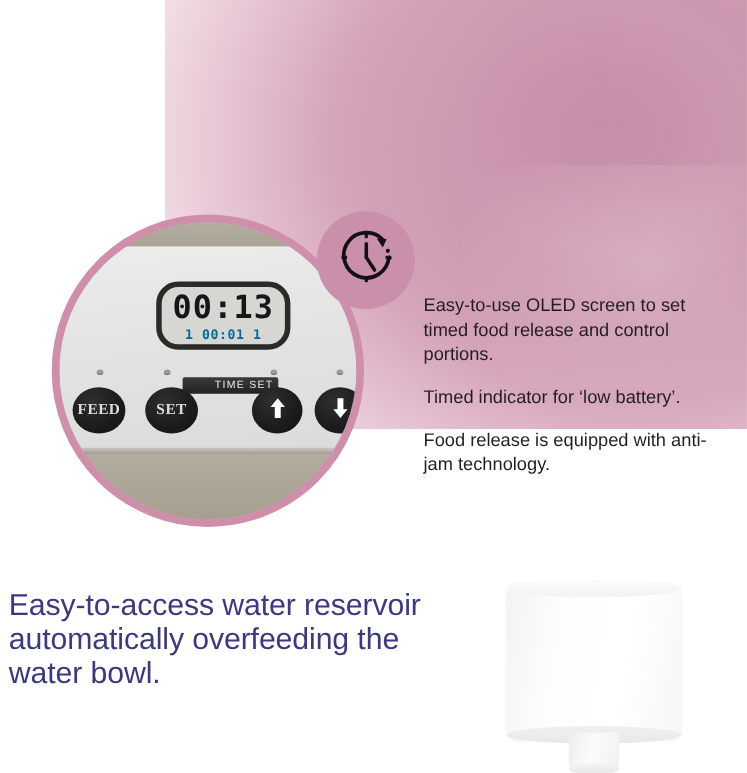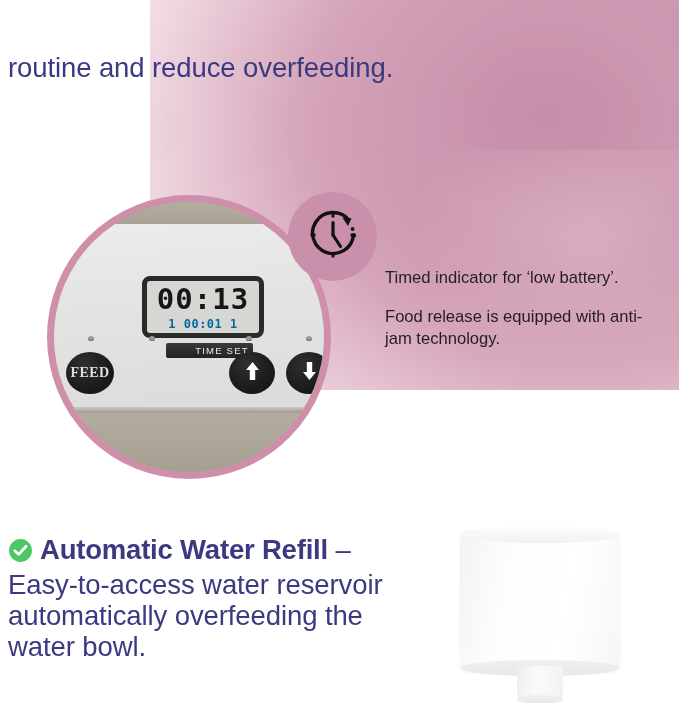--- a/index.html
+++ b/index.html
@@ -162,24 +162,23 @@
 
   
   #lcd {
     position: absolute;
     left: 88px;
     top: 54px;
     width: 122px;
     height: 62px;
     background: #d6d7d2;
     border: 5px solid #2a2a2a;
-    border-radius: 8px;
+    border-radius: 20px;
     box-sizing: border-box;
     overflow: hidden;
-    margin-top: 20px;
   }
   #lcd-main {
     position: absolute;
     left: 0;
     top: 1px;
     width: 100%;
     text-align: center;
     font-family: "DejaVu Sans Mono", monospace;
     font-weight: bold;
     font-size: 29px;
@@ -317,21 +316,20 @@
 <body>
 
 <div id="bg-layer"></div>
 <div id="bg-blob-main"></div>
 <div id="bg-blob-soft"></div>
 <div id="bg-blob-lower"></div>
 
 <div class="content">
 
   <div class="feature-head" style="left:8px; top:52px; width:555px;">
-    <div class="head-body">routine and reduce overfeeding.</div>
   </div>
 
   <div id="product-circle">
     <div class="photo-top-band"></div>
     <div class="photo-panel"></div>
     <div class="photo-panel-edge"></div>
     <div class="photo-bottom"></div>
 
     <div id="lcd">
       <div id="lcd-main">00:13</div>
@@ -339,20 +337,21 @@
     </div>
 
     <div class="led" style="left:34px;  top:134px;"></div>
     <div class="led" style="left:95px;  top:134px;"></div>
     <div class="led" style="left:192px; top:134px;"></div>
     <div class="led" style="left:252px; top:134px;"></div>
 
     <div id="time-set-plaque">TIME SET</div>
 
     <div class="pbtn" style="left:12px; top:150px;">FEED</div>
+    <div class="pbtn" style="left:78px; top:150px;">SET</div>
 
     <div class="pbtn arrow" style="left:175px; top:150px;">
       <span>
         <svg width="17" height="22" viewBox="0 0 17 22">
           <path d="M8.5 2 L15 10 L11.2 10 L11.2 20 L5.8 20 L5.8 10 L2 10 Z" fill="#ffffff"></path>
         </svg>
       </span>
     </div>
     <div class="pbtn arrow" style="left:232px; top:150px;">
       <span>
@@ -379,33 +378,26 @@
         <rect x="7.5" y="28.6" width="5" height="2.8" fill="#111111"></rect>
         <rect x="47.5" y="28.6" width="5" height="2.8" fill="#111111"></rect>
 
         <path d="M30 30 L30 17.5" fill="none" stroke="#111111" stroke-width="3.2" stroke-linecap="round"></path>
         <path d="M30 30 L37.5 41.5" fill="none" stroke="#111111" stroke-width="3.2" stroke-linecap="round"></path>
       </svg>
     </span>
   </div>
 
   <div id="side-notes">
+    <p>Easy-to-use OLED screen to set timed food release and control portions.</p>
     <p>Timed indicator for ‘low battery’.</p>
     <p>Food release is equipped with anti-jam technology.</p>
   </div>
 
   <div class="feature-head" style="left:8px; top:534px; width:470px;">
-    <div class="head-line">
-      <span class="check-icon">
-        <svg width="25" height="25" viewBox="0 0 24 24">
-          <circle cx="12" cy="12" r="11" fill="#4cc764"></circle>
-          <path d="M6.6 12.2 L10.2 15.7 L17.4 7.9" fill="none" stroke="#ffffff" stroke-width="2.6" stroke-linecap="round" stroke-linejoin="round"></path>
-        </svg>
-      </span><span class="head-bold">Automatic Water Refill</span><span class="head-dash"> –</span>
-    </div>
     <div class="head-body">Easy-to-access water reservoir</div>
     <div class="head-body">automatically overfeeding the</div>
     <div class="head-body">water bowl.</div>
   </div>
 
   <div id="reservoir">
     <div id="res-body"></div>
     <div id="res-top"></div>
     <div id="res-bottom-shade"></div>
     <div id="res-spout"></div>

